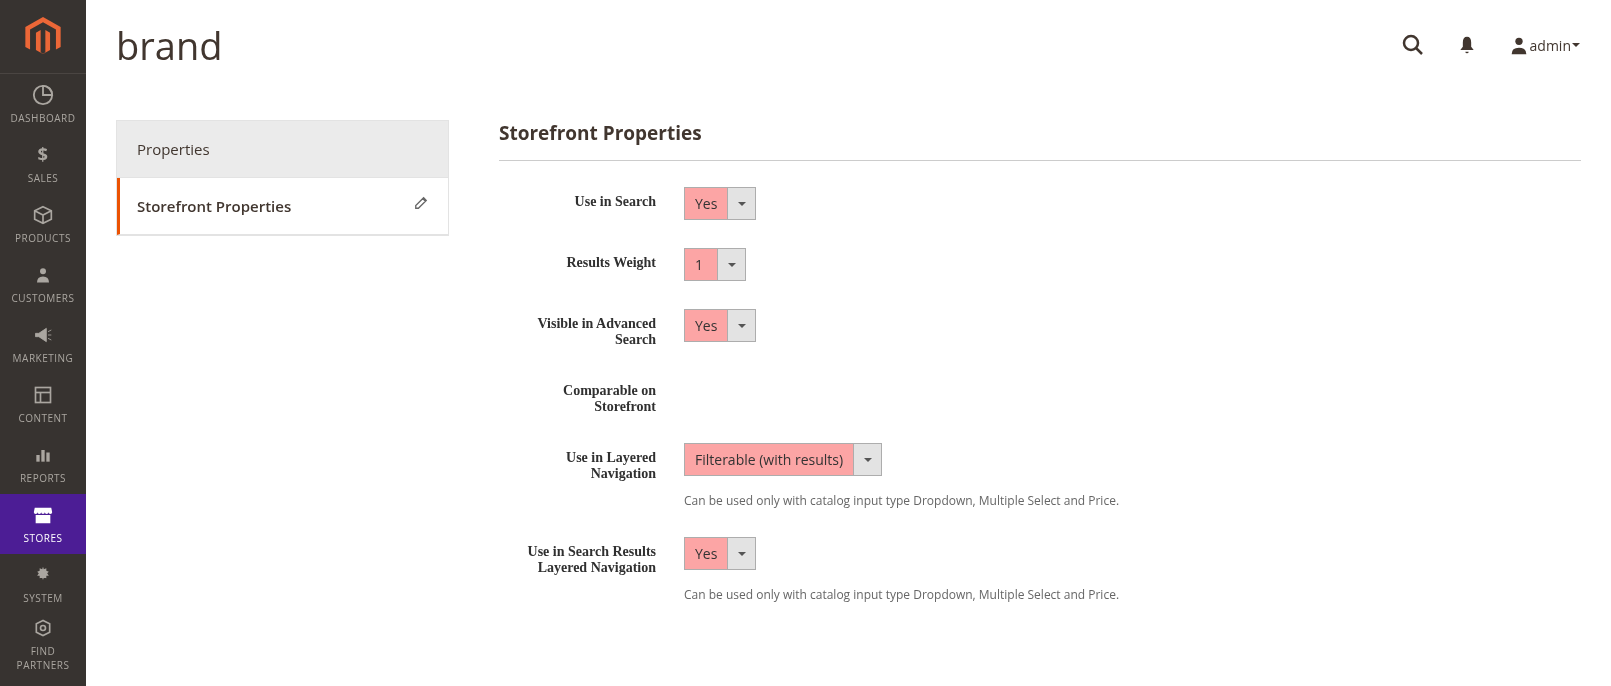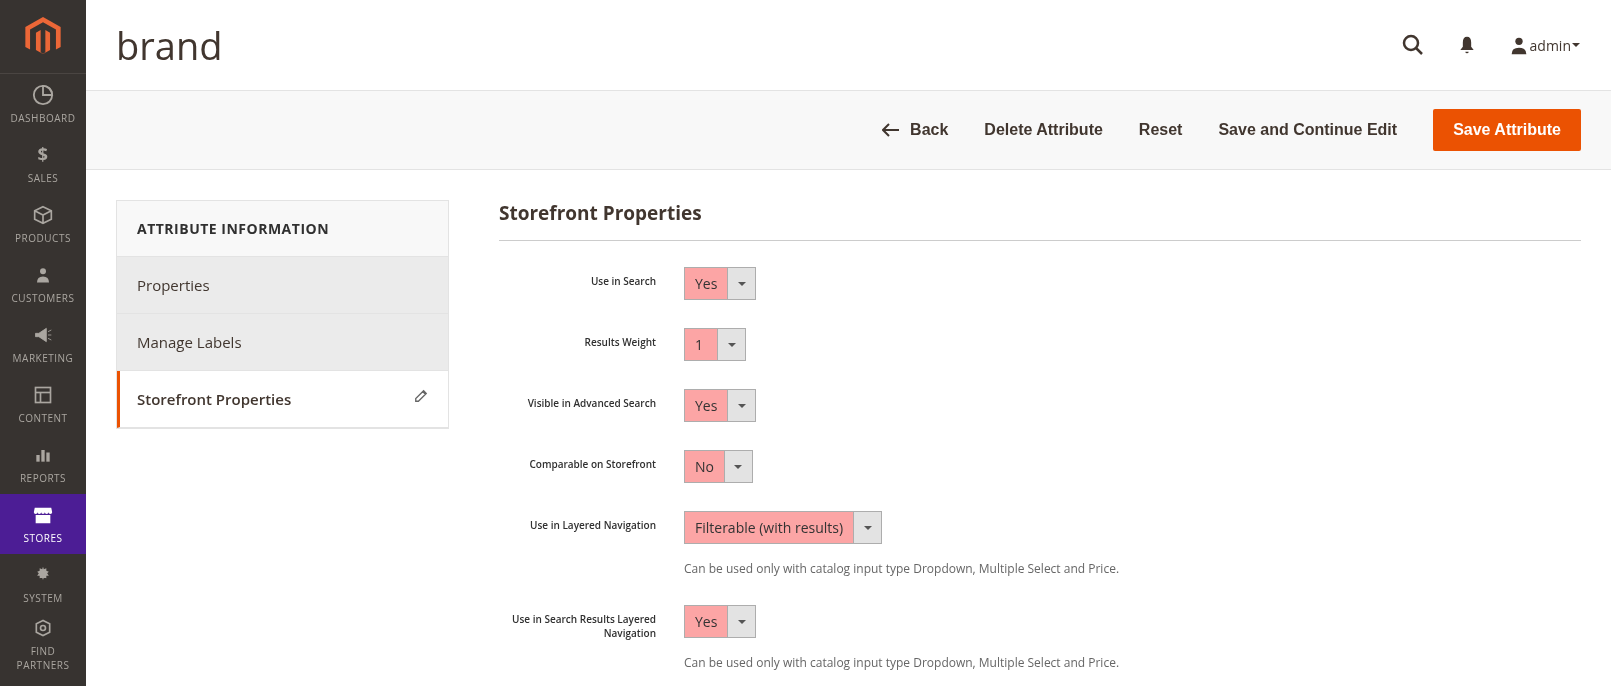--- a/index.html
+++ b/index.html
@@ -36,21 +36,21 @@
 .content { display: flex; padding: 30px; gap: 50px; }
 .side-panel { width: 333px; border: 1px solid #e3e3e3; background: #f8f8f8; align-self: flex-start; }
 .side-panel-header { padding: 18px 20px; font-size: 14px; font-weight: 700; color: #303030; letter-spacing: 0.5px; border-bottom: 1px solid #e3e3e3; }
 .side-tab { padding: 18px 20px; font-size: 15px; color: #41362f; cursor: pointer; border-bottom: 1px solid #e3e3e3; background: #ebebeb; display: flex; align-items: flex-start; justify-content: space-between; }
 .side-tab.active { background: #fff; font-weight: 600; border-left: 3px solid #eb5202; padding-left: 17px; }
 .side-tab .pencil { width: 14px; height: 14px; }
 
 .form-area { flex: 1; }
 .form-section-title { font-size: 19px; color: #41362f; padding-bottom: 14px; border-bottom: 1px solid #ccc; margin-bottom: 26px; }
 .form-row { display: flex; align-items: flex-start; margin-bottom: 28px; }
-.form-label { width: 185px; text-align: right; font-size: 10px; font-weight: 600; color: #303030; padding-top: 7px; padding-right: 28px; }
+.form-label { width: 185px; text-align: right; font-size: 14px; font-weight: 600; color: #303030; padding-top: 7px; padding-right: 28px; font-family: Liberation Serif, serif; }
 .form-field { flex: 1; }
 .select-wrap { display: inline-flex; border: 1px solid #adadad; }
 .select-wrap .select-value { padding: 6px 10px; font-size: 14px; min-width: 32px; background: #fca5a5; }
 .select-wrap .select-arrow { width: 28px; background: #e3e3e3; border-left: 1px solid #adadad; display: flex; align-items: center; justify-content: center; cursor: pointer; }
 .select-wide .select-value { min-width: 150px; }
 .field-note { font-size: 12px; color: #666; margin-top: 16px; }
 </style>
 </head>
 <body>
 
@@ -172,41 +172,25 @@
               <path d="M4 22 Q4 15 12 15 Q20 15 20 22 Z"></path>
             </svg>
           <span>admin</span>
           <svg width="10" height="10" viewBox="0 0 10 10">
               <path d="M1 3 L5 7 L9 3" fill="#41362f"></path>
             </svg>
         </span>
       </div>
     </div>
 
-    <div class="toolbar">
-      <button class="btn-back">
-        <svg width="18" height="14" viewBox="0 0 18 14">
-            <path d="M7 1 L1 7 L7 13 M1 7 L17 7" stroke="#41362f" stroke-width="2" fill="none"></path>
-          </svg>
-        <span>Back</span>
-      </button>
-      <button>Delete Attribute</button>
-      <button>Reset</button>
-      <button>Save and Continue Edit</button>
-      <button class="btn-primary">Save Attribute</button>
-    </div>
 
     <div class="content">
       <aside class="side-panel">
-        <div class="side-panel-header">ATTRIBUTE INFORMATION</div>
         <div class="side-tab">
             <span>Properties</span>
-          </div>
-        <div class="side-tab">
-            <span>Manage Labels</span>
           </div>
         <div class="side-tab active">
           <span>Storefront Properties</span>
           <svg class="pencil" viewBox="0 0 16 16">
               <path d="M2 14 L2 11 L11 2 L14 5 L5 14 Z M10 3 L13 6" fill="none" stroke="#666" stroke-width="1.5"></path>
             </svg>
         </div>
       </aside>
 
       <section class="form-area">
@@ -249,30 +233,20 @@
                   <svg width="10" height="10" viewBox="0 0 10 10">
                     <path d="M1 3 L5 7 L9 3" fill="#555"></path>
                   </svg>
                 </div>
             </div>
           </div>
         </div>
 
         <div class="form-row">
           <label class="form-label">Comparable on Storefront</label>
-          <div class="form-field">
-            <div class="select-wrap">
-              <div class="select-value">No</div>
-              <div class="select-arrow">
-                  <svg width="10" height="10" viewBox="0 0 10 10">
-                    <path d="M1 3 L5 7 L9 3" fill="#555"></path>
-                  </svg>
-                </div>
-            </div>
-          </div>
         </div>
 
         <div class="form-row">
           <label class="form-label">Use in Layered Navigation</label>
           <div class="form-field">
             <div class="select-wrap select-wide">
               <div class="select-value">Filterable (with results)</div>
               <div class="select-arrow">
                   <svg width="10" height="10" viewBox="0 0 10 10">
                     <path d="M1 3 L5 7 L9 3" fill="#555"></path>

